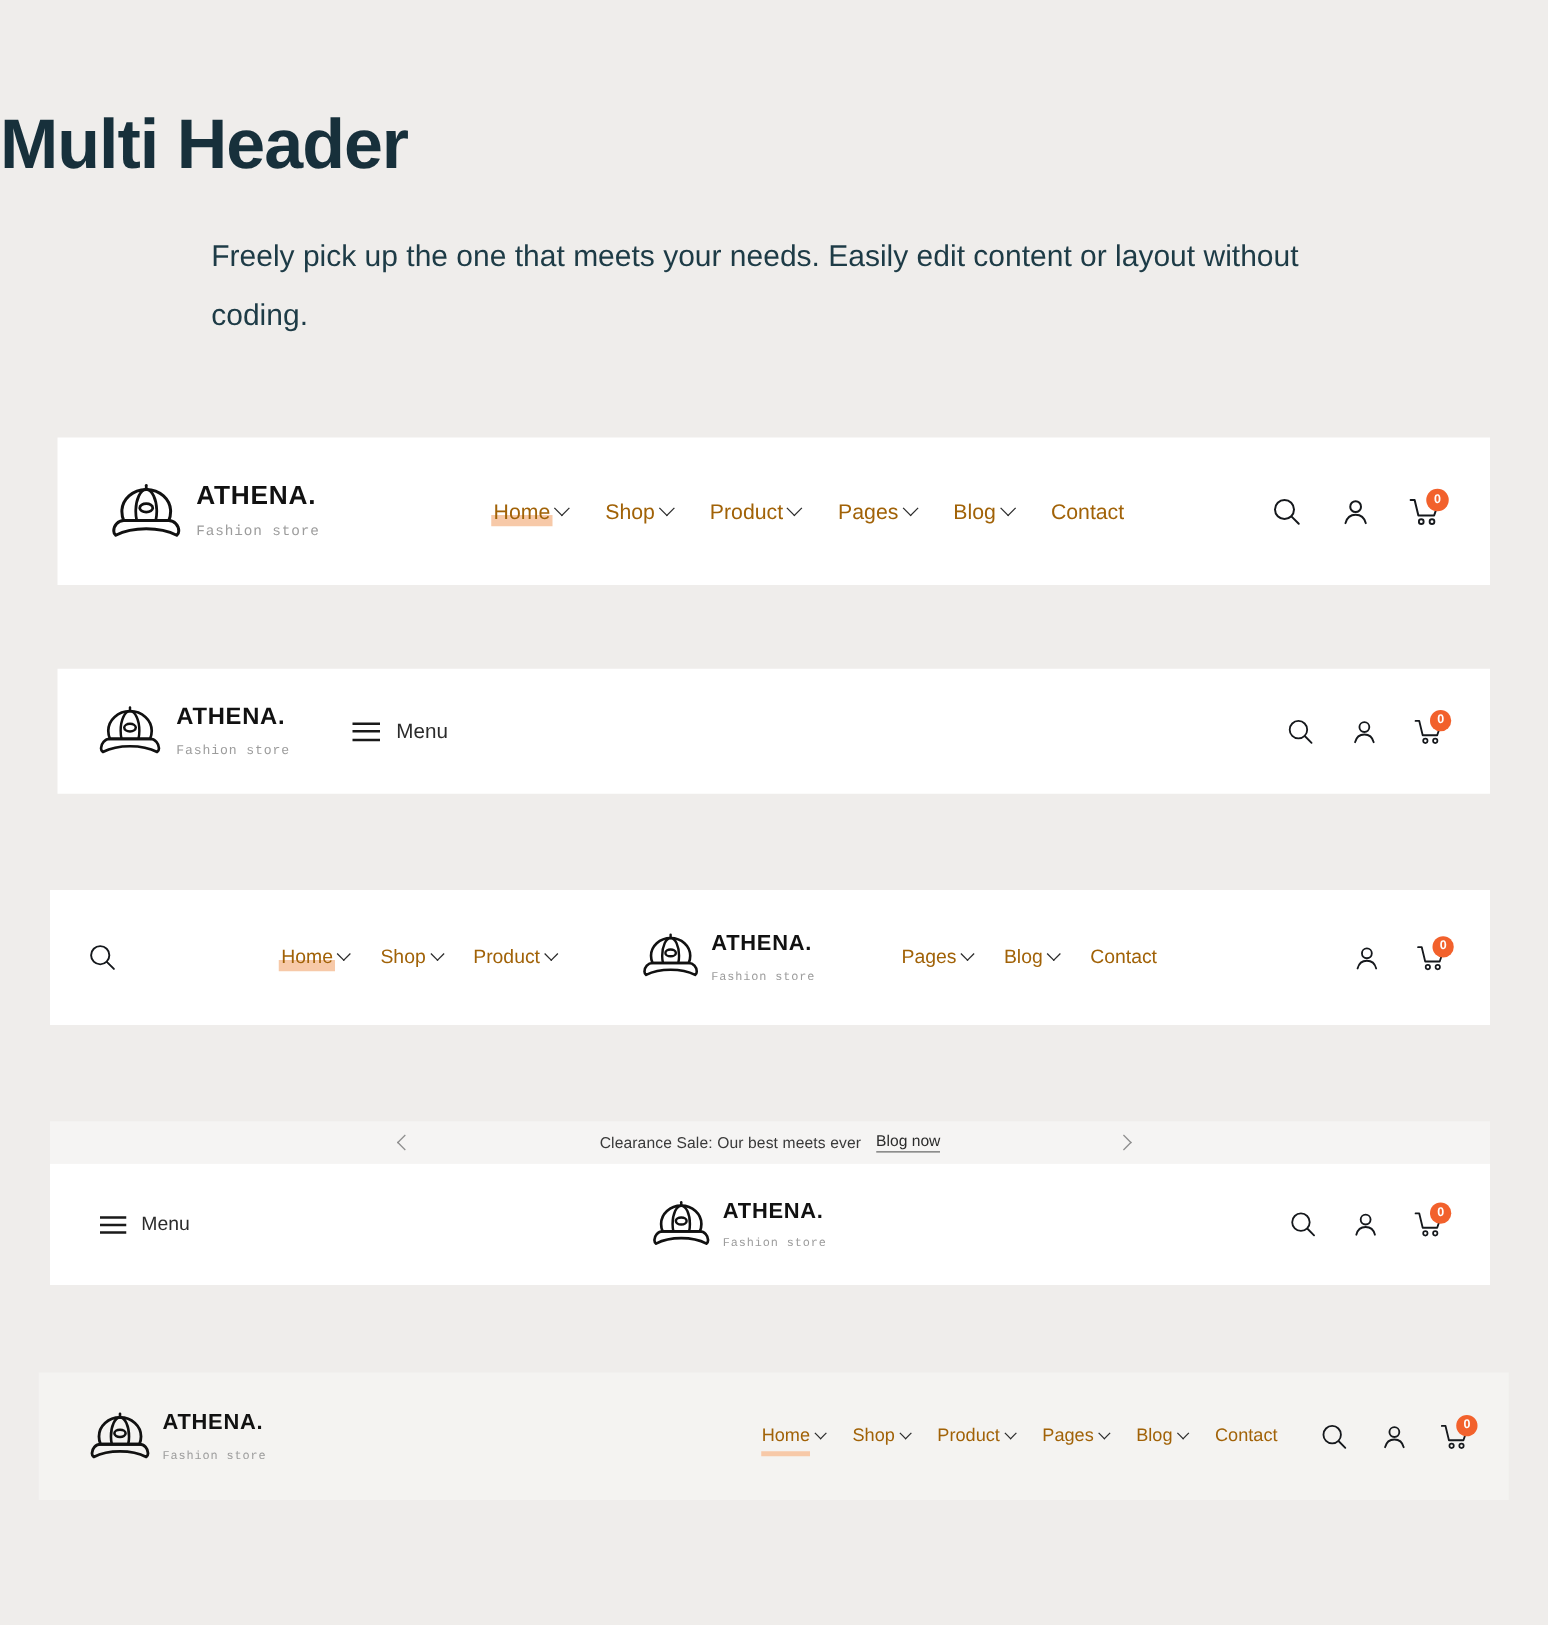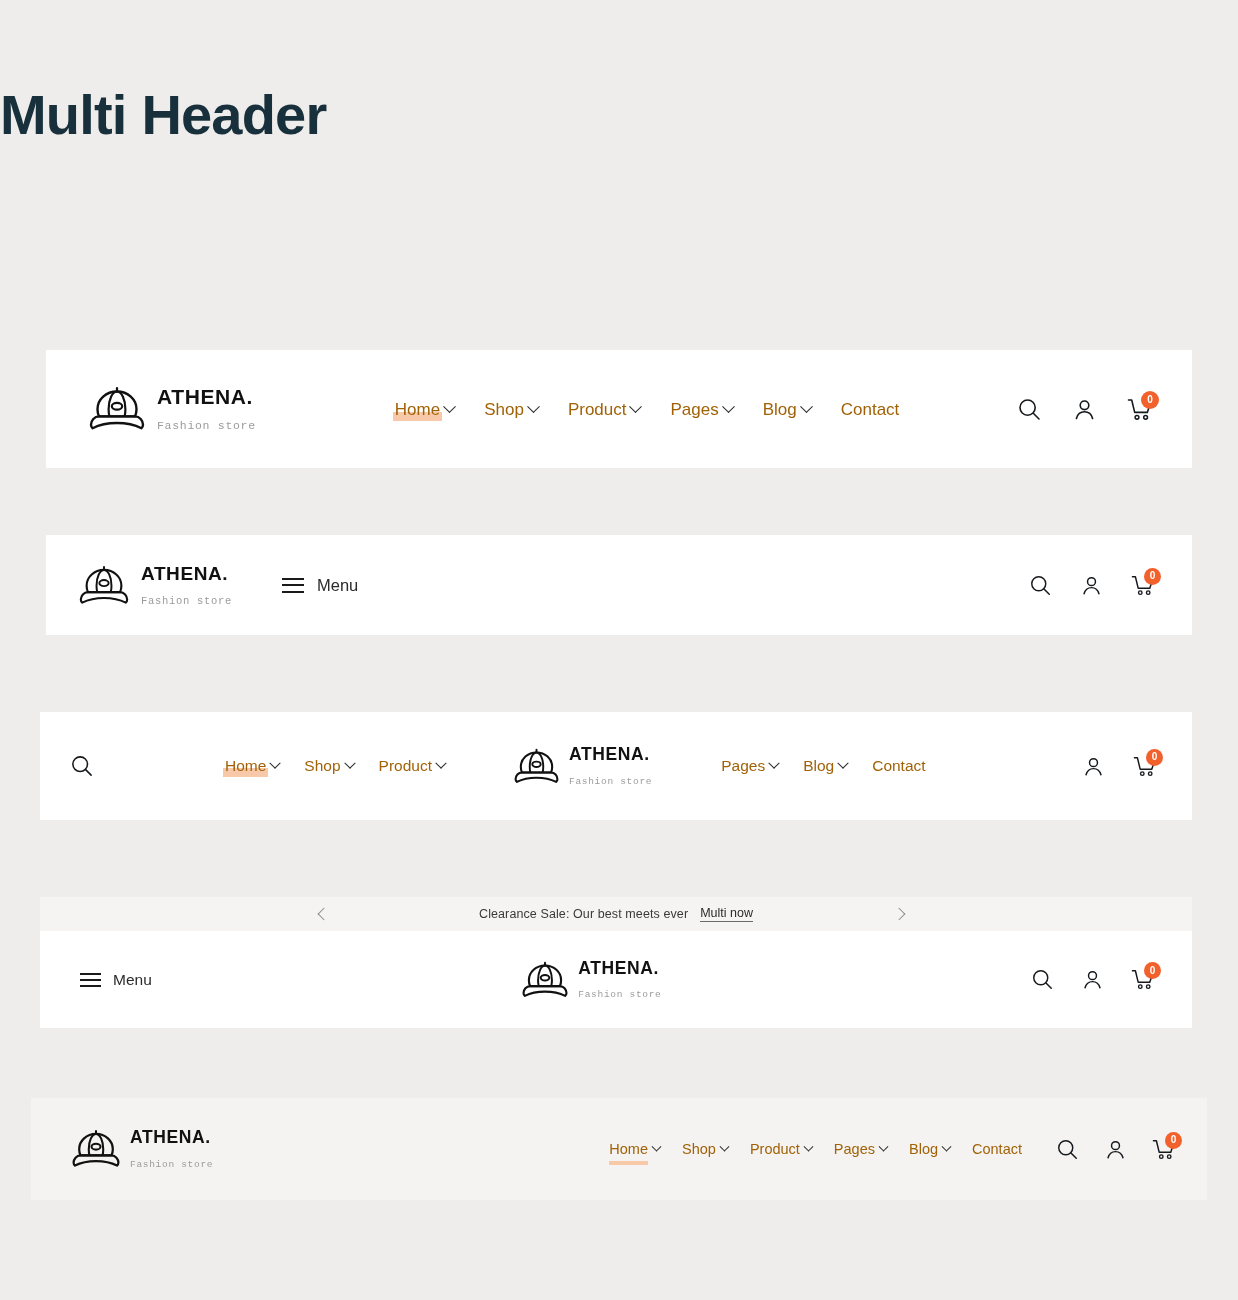--- a/index.html
+++ b/index.html
@@ -48,21 +48,21 @@
   .hdr-inner {
     display: flex;
     align-items: center;
     height: 100%;
     width: 100%;
   }
 
   
   .logo {
     display: flex;
-    align-items: center;
+    align-items: flex-start;
     gap: 11px;
   }
   .logo-mark { display: block; flex: 0 0 auto; }
   .logo-text { line-height: 1; }
   .logo-name {
     font-size: 21px;
     font-weight: 700;
     letter-spacing: 0.6px;
     color: #111111;
     display: block;
@@ -233,20 +233,21 @@
   .arrow.prev i { transform: translate(-40%, -50%) rotate(-135deg); }
   .arrow.next i { transform: translate(-60%, -50%) rotate(45deg); }
 </style>
 </head>
 <body>
 
 <div class="page">
 
   <div class="intro">
     <h1 class="intro-title">Multi Header</h1>
+    <p class="intro-sub">Freely pick up the one that meets your needs. Easily edit content or layout without coding.</p>
   </div>
 
   <div class="hdr" style="left:46px; top:350px; width:1146px; height:118px;">
     <div class="hdr-inner" style="padding:0 38px 0 42px;">
 
       <a class="logo">
         <svg class="logo-mark" width="58" height="46" viewBox="0 0 58 46" fill="none">
           <path d="M29 5.5C18.2 5.5 9.5 13.4 9.5 23.2c0 2.6.5 5 1.5 7.2h36c1-2.2 1.5-4.6 1.5-7.2C48.5 13.4 39.8 5.5 29 5.5Z" stroke="#111" stroke-width="2.4"></path>
           <path d="M29 5.5c-4.6 0-8.4 7.9-8.4 17.7 0 2.6.3 5 .8 7.2" stroke="#111" stroke-width="2.2"></path>
           <path d="M29 5.5c4.6 0 8.4 7.9 8.4 17.7 0 2.6-.3 5-.8 7.2" stroke="#111" stroke-width="2.2"></path>
@@ -431,21 +432,21 @@
             <circle cx="18.6" cy="20.3" r="1.9" stroke="#15181c" stroke-width="1.5"></circle>
           </svg>
           <span class="badge" style="width:17px; height:17px; top:-6px; right:-5px;">0</span>
         </button>
       </div>
     </div>
   </div>
 
   <div class="announce" style="left:40px; top:897px; width:1152px; height:34px;">
     <span class="announce-text">Clearance Sale: Our best meets ever</span>
-    <a class="announce-link">Multi now</a>
+    <a class="announce-link">Blog now</a>
     <span class="arrow prev" style="left:275px; top:9px;">
       <i></i>
     </span>
     <span class="arrow next" style="right:284px; top:9px;">
       <i></i>
     </span>
   </div>
 
   <div class="hdr" style="left:40px; top:931px; width:1152px; height:97px;">
     <div class="hdr-inner" style="padding:0 36px 0 40px;">

